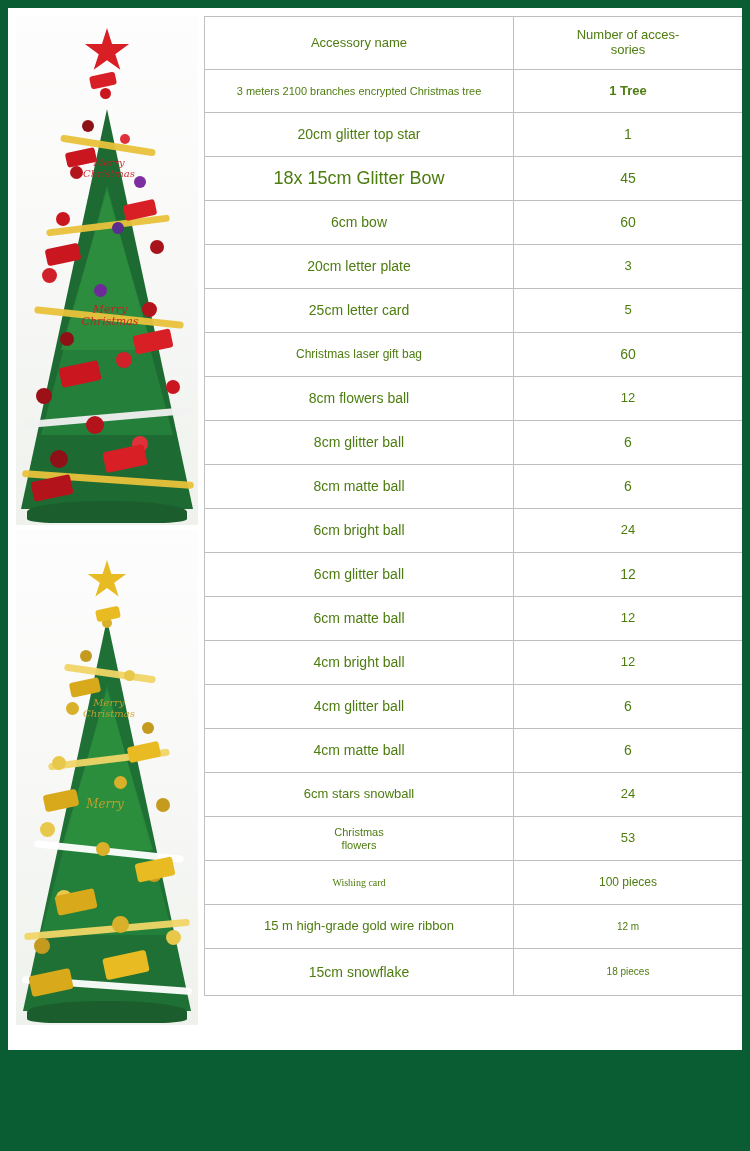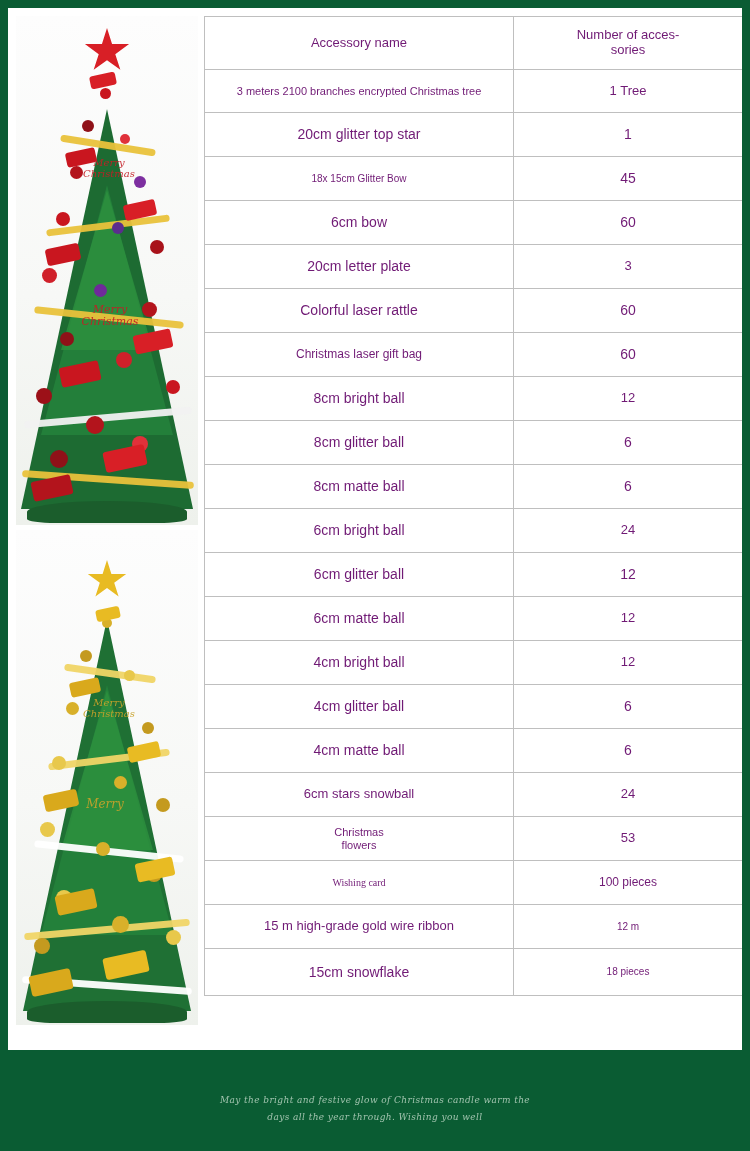--- a/index.html
+++ b/index.html
@@ -169,21 +169,21 @@
   }
   table.spec {
     width: 100%;
     border-collapse: collapse;
     table-layout: fixed;
   }
   table.spec td {
     border: 1px solid #bfbfbf;
     text-align: center;
     vertical-align: middle;
-    color: #701a75;
+    color: #4d7c0f;
     padding: 3px 4px;
     line-height: 1.15;
   }
   table.spec td.name {
     width: 300px;
   }
   table.spec td.qty {
     width: 220px;
   }
   .r-head td {
@@ -323,48 +323,48 @@
         <tbody>
           <tr class="r-head">
             <td class="name">Accessory name</td>
             <td class="qty">
               <span>Number of acces-</span><br>
               <span>sories</span>
             </td>
           </tr>
         <tr>
               <td class="name" style="font-size: 11px; height: 36px; white-space: pre-line;">3 meters 2100 branches encrypted Christmas tree</td>
-              <td class="qty" style="font-size: 13px; white-space: pre-line;">1 Tree</td>
+              <td class="qty" style="font-size: 13px; white-space: pre-line; font-weight: bold;">1 Tree</td>
             </tr>
             <tr>
               <td class="name" style="font-size: 14px; height: 37px; white-space: pre-line;">20cm glitter top star</td>
               <td class="qty" style="font-size: 14px; white-space: pre-line;">1</td>
             </tr>
             <tr>
-              <td class="name" style="font-size: 10px; height: 37px; white-space: pre-line;">18x 15cm Glitter Bow</td>
+              <td class="name" style="font-size: 18px; height: 37px; white-space: pre-line;">18x 15cm Glitter Bow</td>
               <td class="qty" style="font-size: 14px; white-space: pre-line;">45</td>
             </tr>
             <tr>
               <td class="name" style="font-size: 14px; height: 37px; white-space: pre-line;">6cm bow</td>
               <td class="qty" style="font-size: 14px; white-space: pre-line;">60</td>
             </tr>
             <tr>
               <td class="name" style="font-size: 14px; height: 37px; white-space: pre-line;">20cm letter plate</td>
               <td class="qty" style="font-size: 13px; white-space: pre-line;">3</td>
             </tr>
             <tr>
-              <td class="name" style="font-size: 14px; height: 37px; white-space: pre-line;">Colorful laser rattle</td>
-              <td class="qty" style="font-size: 14px; white-space: pre-line;">60</td>
+              <td class="name" style="font-size: 14px; height: 37px; white-space: pre-line;">25cm letter card</td>
+              <td class="qty" style="font-size: 13px; white-space: pre-line;">5</td>
             </tr>
             <tr>
               <td class="name" style="font-size: 12px; height: 37px; white-space: pre-line;">Christmas laser gift bag</td>
               <td class="qty" style="font-size: 14px; white-space: pre-line;">60</td>
             </tr>
             <tr>
-              <td class="name" style="font-size: 14px; height: 37px; white-space: pre-line;">8cm bright ball</td>
+              <td class="name" style="font-size: 14px; height: 37px; white-space: pre-line;">8cm flowers ball</td>
               <td class="qty" style="font-size: 13px; white-space: pre-line;">12</td>
             </tr>
             <tr>
               <td class="name" style="font-size: 14px; height: 37px; white-space: pre-line; margin-top: 16px;">8cm glitter ball</td>
               <td class="qty" style="font-size: 14px; white-space: pre-line;">6</td>
             </tr>
             <tr>
               <td class="name" style="font-size: 14px; height: 37px; white-space: pre-line;">8cm matte ball</td>
               <td class="qty" style="font-size: 14px; white-space: pre-line;">6</td>
             </tr>
@@ -412,18 +412,14 @@
             <tr>
               <td class="name" style="font-size: 14px; height: 40px; white-space: pre-line;">15cm snowflake</td>
               <td class="qty" style="font-size: 10px; white-space: pre-line;">18 pieces</td>
             </tr>
           </tbody>
       </table>
     </div>
 
   </div>
 
-  <div class="footer-note">
-    <div>May the bright and festive glow of Christmas candle warm the</div>
-    <div>days all the year through. Wishing you well</div>
-  </div>
 
 </div>
 
 </body></html>

